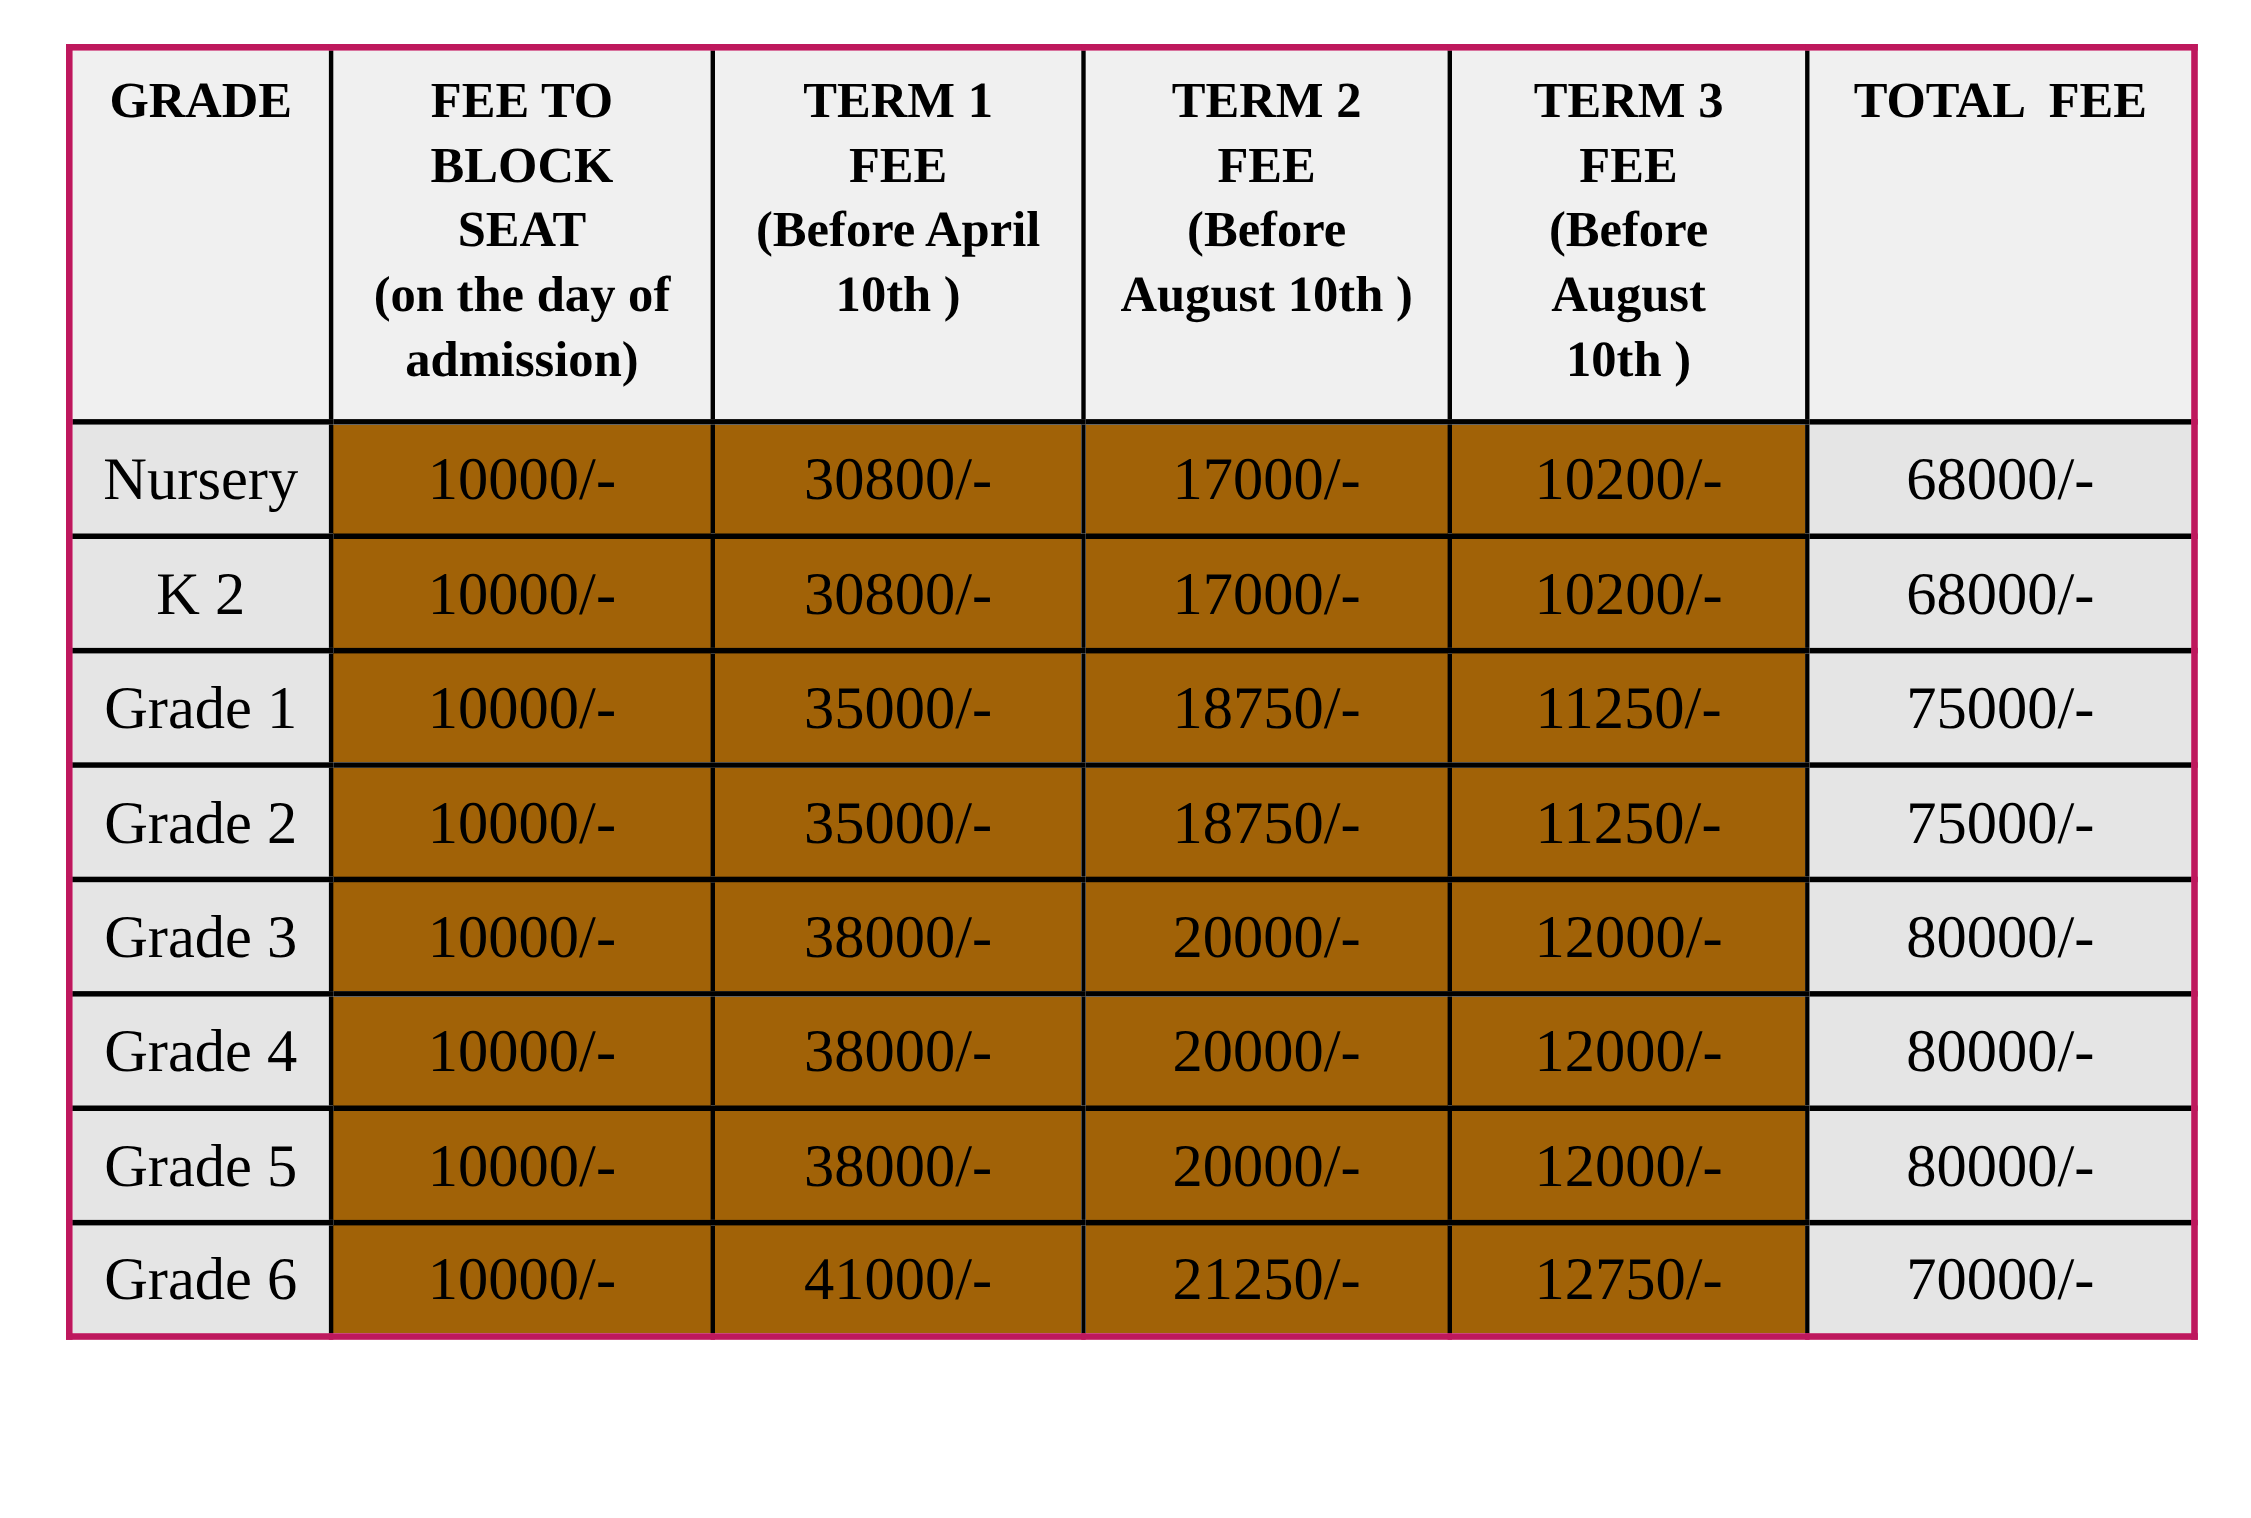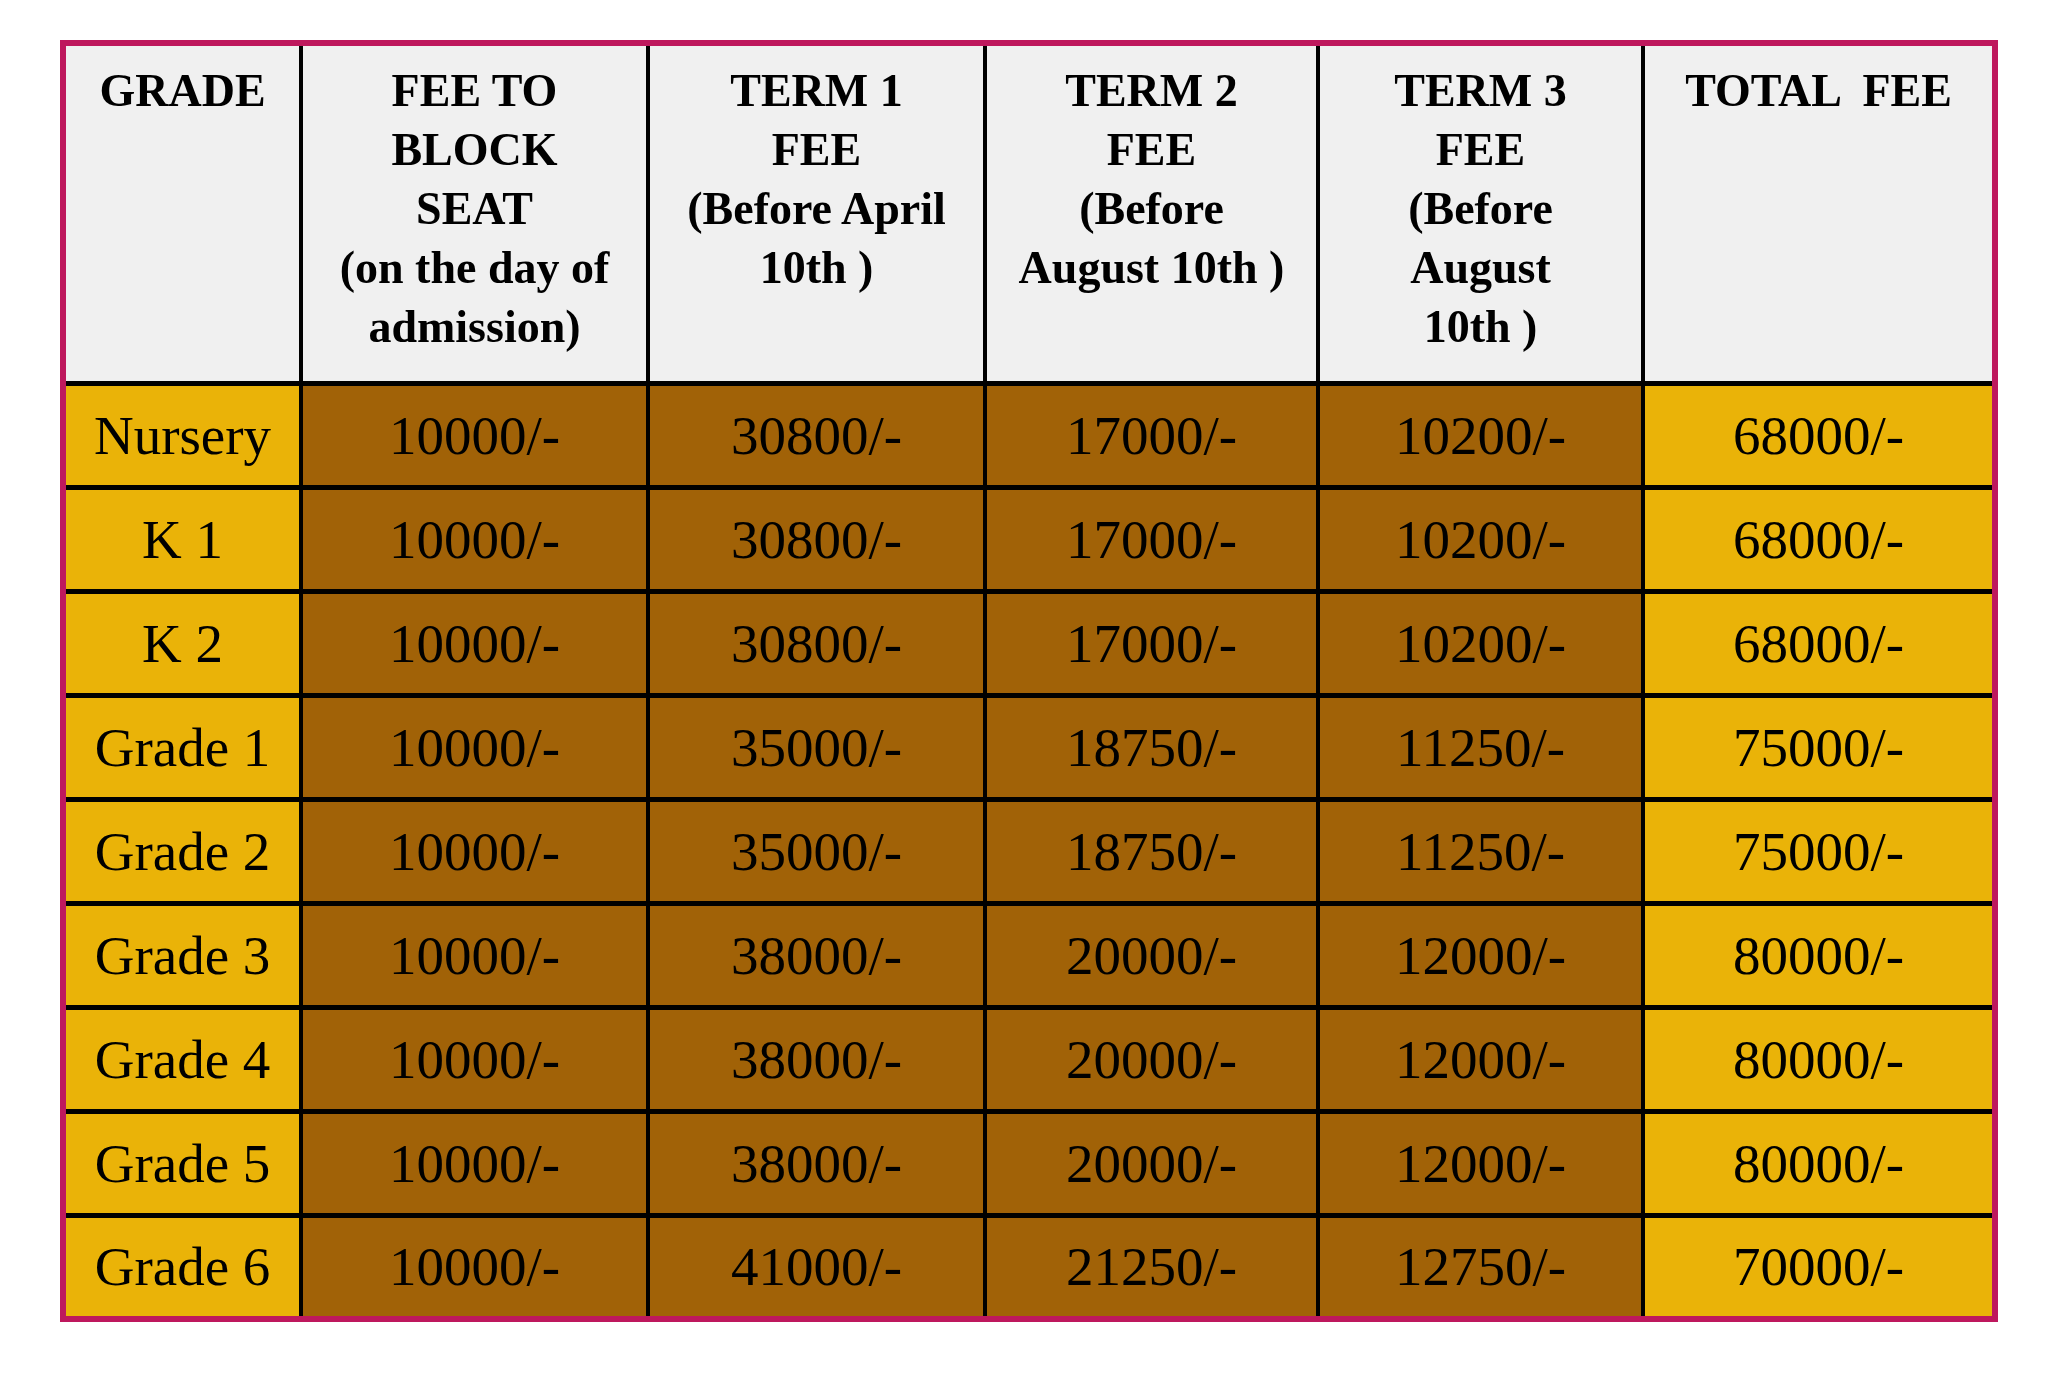--- a/index.html
+++ b/index.html
@@ -47,21 +47,21 @@
     padding-top: 16px;
     white-space: pre-wrap;
   }
   .fee-table td {
     font-weight: normal;
     font-size: 55px;
     vertical-align: middle;
     background: #a16207;
   }
   .fee-table td.shaded {
-    background: #eab308;
+    background: #e5e5e5;
   }
 </style>
 </head>
 <body>
 
 <div class="page">
   <table class="fee-table">
     <colgroup>
       <col style="width:238px">
       <col style="width:347px">
@@ -90,28 +90,20 @@
 FEE
 (Before
 August
 10th )</th>
         <th>TOTAL  FEE</th>
       </tr>
     </thead>
     <tbody>
       <tr>
         <td class="shaded">Nursery</td>
-        <td>10000/-</td>
-        <td>30800/-</td>
-        <td>17000/-</td>
-        <td>10200/-</td>
-        <td class="shaded">68000/-</td>
-      </tr>
-      <tr>
-        <td class="shaded">K 1</td>
         <td>10000/-</td>
         <td>30800/-</td>
         <td>17000/-</td>
         <td>10200/-</td>
         <td class="shaded">68000/-</td>
       </tr>
       <tr>
         <td class="shaded">K 2</td>
         <td>10000/-</td>
         <td>30800/-</td>

